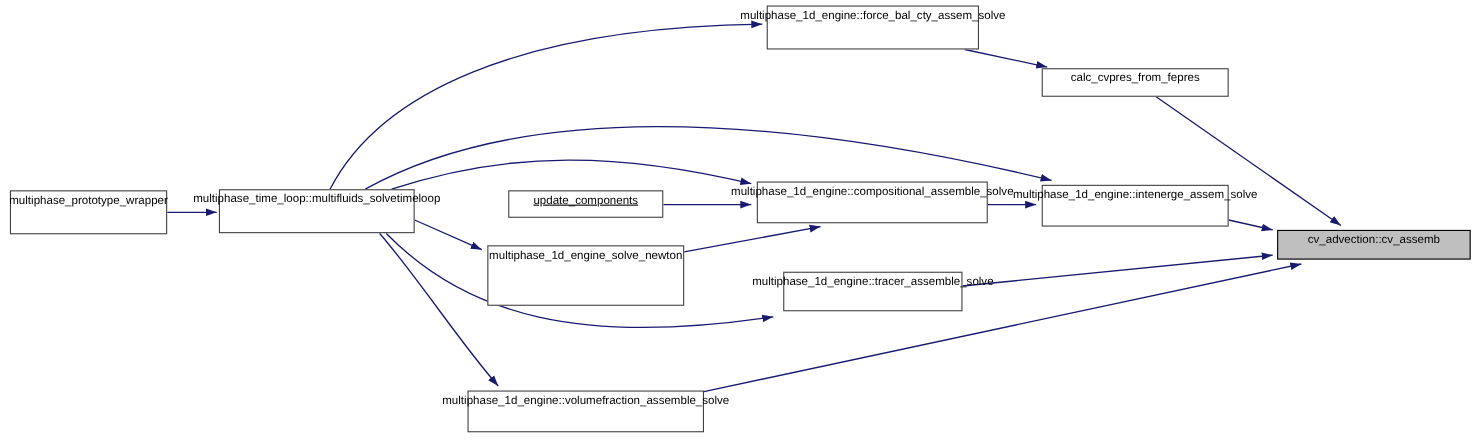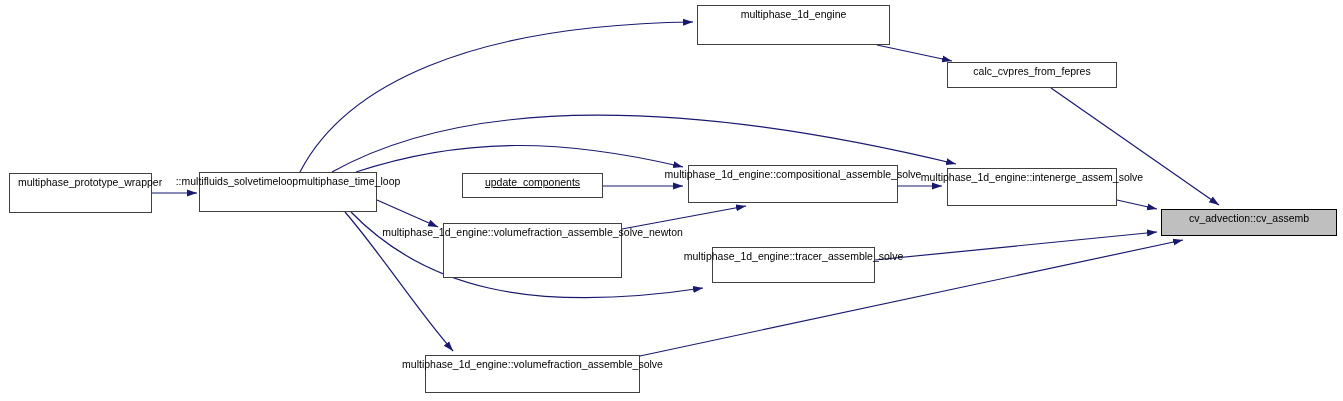--- a/index.html
+++ b/index.html
@@ -46,50 +46,50 @@
       <path d="M877,45 L952,61" marker-end="url(#arr)"></path>
       <path d="M1051,88 L1219,205" marker-end="url(#arr)"></path>
       <path d="M1117,200 L1157,209" marker-end="url(#arr)"></path>
       <path d="M351,212 C425,288 530,314 703,288" marker-end="url(#arr)"></path>
       <path d="M875,260 L1157,232" marker-end="url(#arr)"></path>
       <path d="M345,212 C382,255 417,310 453,351" marker-end="url(#arr)"></path>
       <path d="M640,356 L1183,240" marker-end="url(#arr)"></path>
     </g>
   </svg>
 
-  <div class="node" style="left:9px;top:173px;width:143px;height:40px;justify-content:space-between;">
+  <div class="node" style="left:9px;top:173px;width:143px;height:40px;">
     <span class="ln c">multiphase_prototype</span>
     <span class="ln c">_wrapper</span>
   </div>
 
   <div class="node" style="left:199px;top:172px;width:178px;height:40px;">
+    <span class="ln">multiphase_time_loop</span>
     <span class="ln">::multifluids_solvetimeloop</span>
-    <span class="ln">multiphase_time_loop</span>
   </div>
 
   <div class="node" style="left:697px;top:5px;width:193px;height:40px;">
     <span class="ln">multiphase_1d_engine</span>
+    <span class="ln">::force_bal_cty_assem_solve</span>
   </div>
 
   <div class="node" style="left:947px;top:62px;width:170px;height:26px;">
     <span class="ln c">calc_cvpres_from_fepres</span>
   </div>
 
   <div class="node" style="left:462px;top:173px;width:141px;height:25px;text-decoration:underline;">
     <span class="ln c">update_components</span>
   </div>
 
   <div class="node" style="left:688px;top:165px;width:210px;height:38px;">
     <span class="ln">multiphase_1d_engine</span>
     <span class="ln">::compositional_assemble_solve</span>
   </div>
 
   <div class="node" style="left:443px;top:223px;width:179px;height:55px;">
     <span class="ln">multiphase_1d_engine</span>
-    <span class="ln">::volumefraction_assemble</span>
     <span class="ln c">_solve_newton</span>
   </div>
 
   <div class="node" style="left:712px;top:247px;width:163px;height:36px;">
     <span class="ln">multiphase_1d_engine</span>
     <span class="ln">::tracer_assemble_solve</span>
   </div>
 
   <div class="node" style="left:947px;top:168px;width:170px;height:38px;">
     <span class="ln">multiphase_1d_engine</span>

